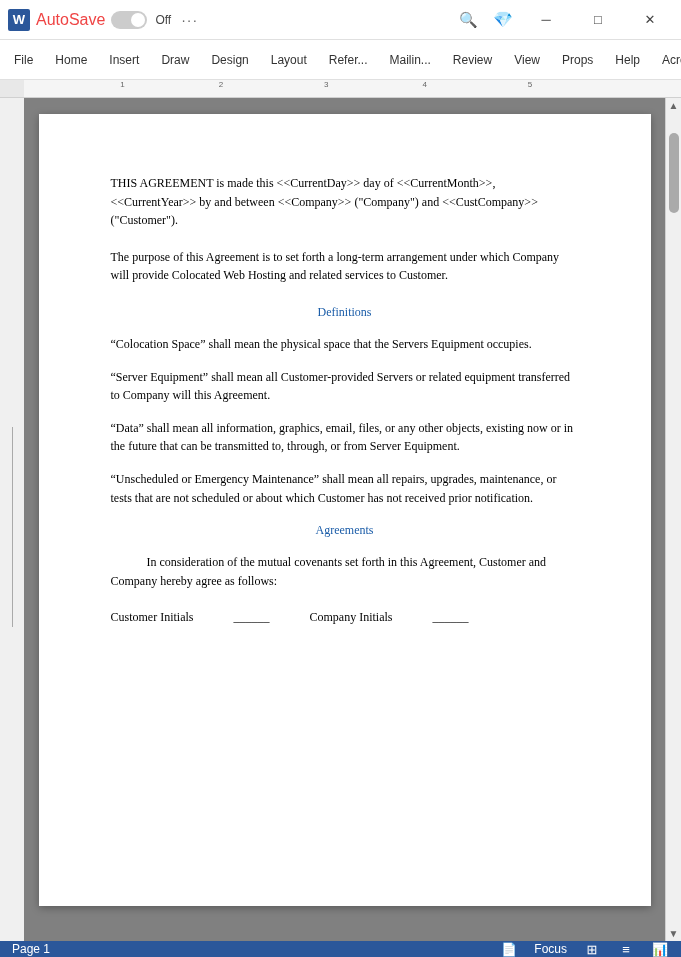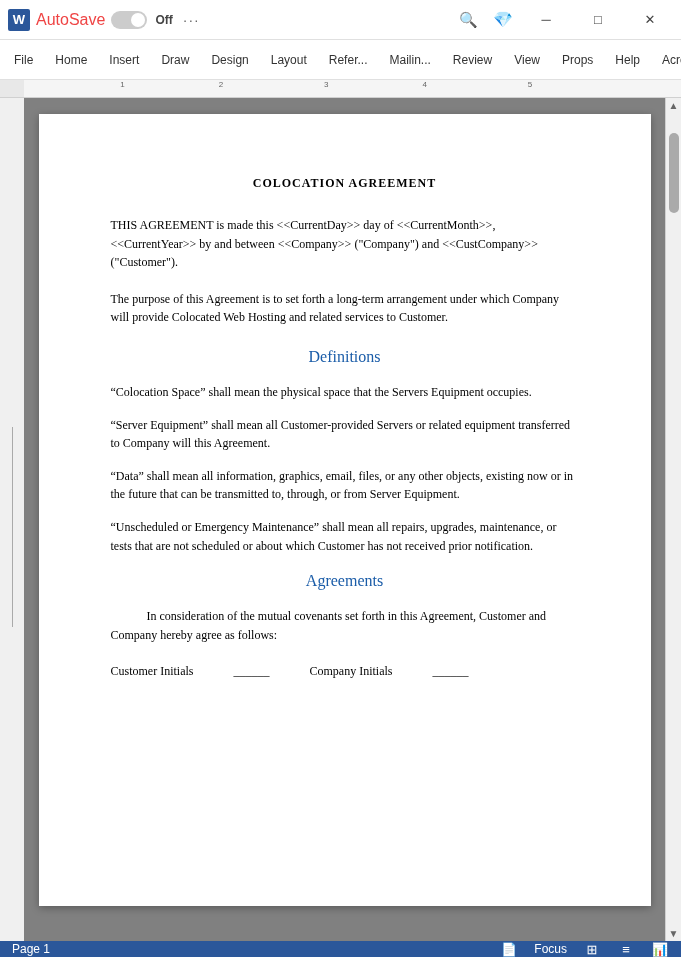--- a/index.html
+++ b/index.html
@@ -42,21 +42,21 @@
       padding: 2px;
       cursor: pointer;
     }
     .toggle-knob {
       width: 14px; height: 14px;
       background: white;
       border-radius: 50%;
       margin-left: auto;
     }
     .toggle-off-label {
-      font-size: 12px; color: #444; margin-left: 2px; font-weight: bold;
+      font-size: 12px; color: #444; margin-left: 2px;
     }
     .title-dots {
       font-size: 14px; color: #666; margin-left: 4px; letter-spacing: 1px;
     }
     .title-center {
       flex: 1;
       text-align: center;
     }
     .search-icon-title {
       width: 28px; height: 28px;
@@ -177,21 +177,21 @@
     .doc-paragraph {
       margin-bottom: 18px;
       font-family: 'Times New Roman', Times, serif;
       font-size: 12px;
       line-height: 1.55;
       text-align: left;
     }
 
     .doc-section-heading {
       text-align: center;
-      font-size: 16px;
+      font-size: 12px;
       color: #1a5ca8;
       font-weight: normal;
       margin-bottom: 14px;
       font-family: 'Times New Roman', Times, serif;
     }
 
     .doc-definition {
       margin-bottom: 14px;
       font-family: 'Times New Roman', Times, serif;
       font-size: 12px;
@@ -291,21 +291,20 @@
 <div class="main-area">
 
   <div class="left-gutter">
     <div style="height:8px;"></div>
     <div style="width:1px;background:#aaa;height:200px;margin:auto;"></div>
   </div>
 
   <div class="doc-scroll">
     <div class="doc-page">
 
-      <div class="doc-title">COLOCATION AGREEMENT</div>
 
       <div class="doc-paragraph">THIS AGREEMENT is made this &lt;&lt;CurrentDay&gt;&gt; day of &lt;&lt;CurrentMonth&gt;&gt;, &lt;&lt;CurrentYear&gt;&gt; by and between &lt;&lt;Company&gt;&gt; ("Company") and &lt;&lt;CustCompany&gt;&gt; ("Customer").</div>
 
       <div class="doc-paragraph">The purpose of this Agreement is to set forth a long-term arrangement under which Company will provide Colocated Web Hosting and related services to Customer.</div>
 
       <div class="doc-section-heading">Definitions</div>
 
       <div class="doc-definition">“Colocation Space” shall mean the physical space that the Servers Equipment occupies.</div>
       <div class="doc-definition">“Server Equipment” shall mean all Customer-provided Servers or related equipment transferred to Company will this Agreement.</div>
       <div class="doc-definition">“Data” shall mean all information, graphics, email, files, or any other objects, existing now or in the future that can be transmitted to, through, or from Server Equipment.</div>

